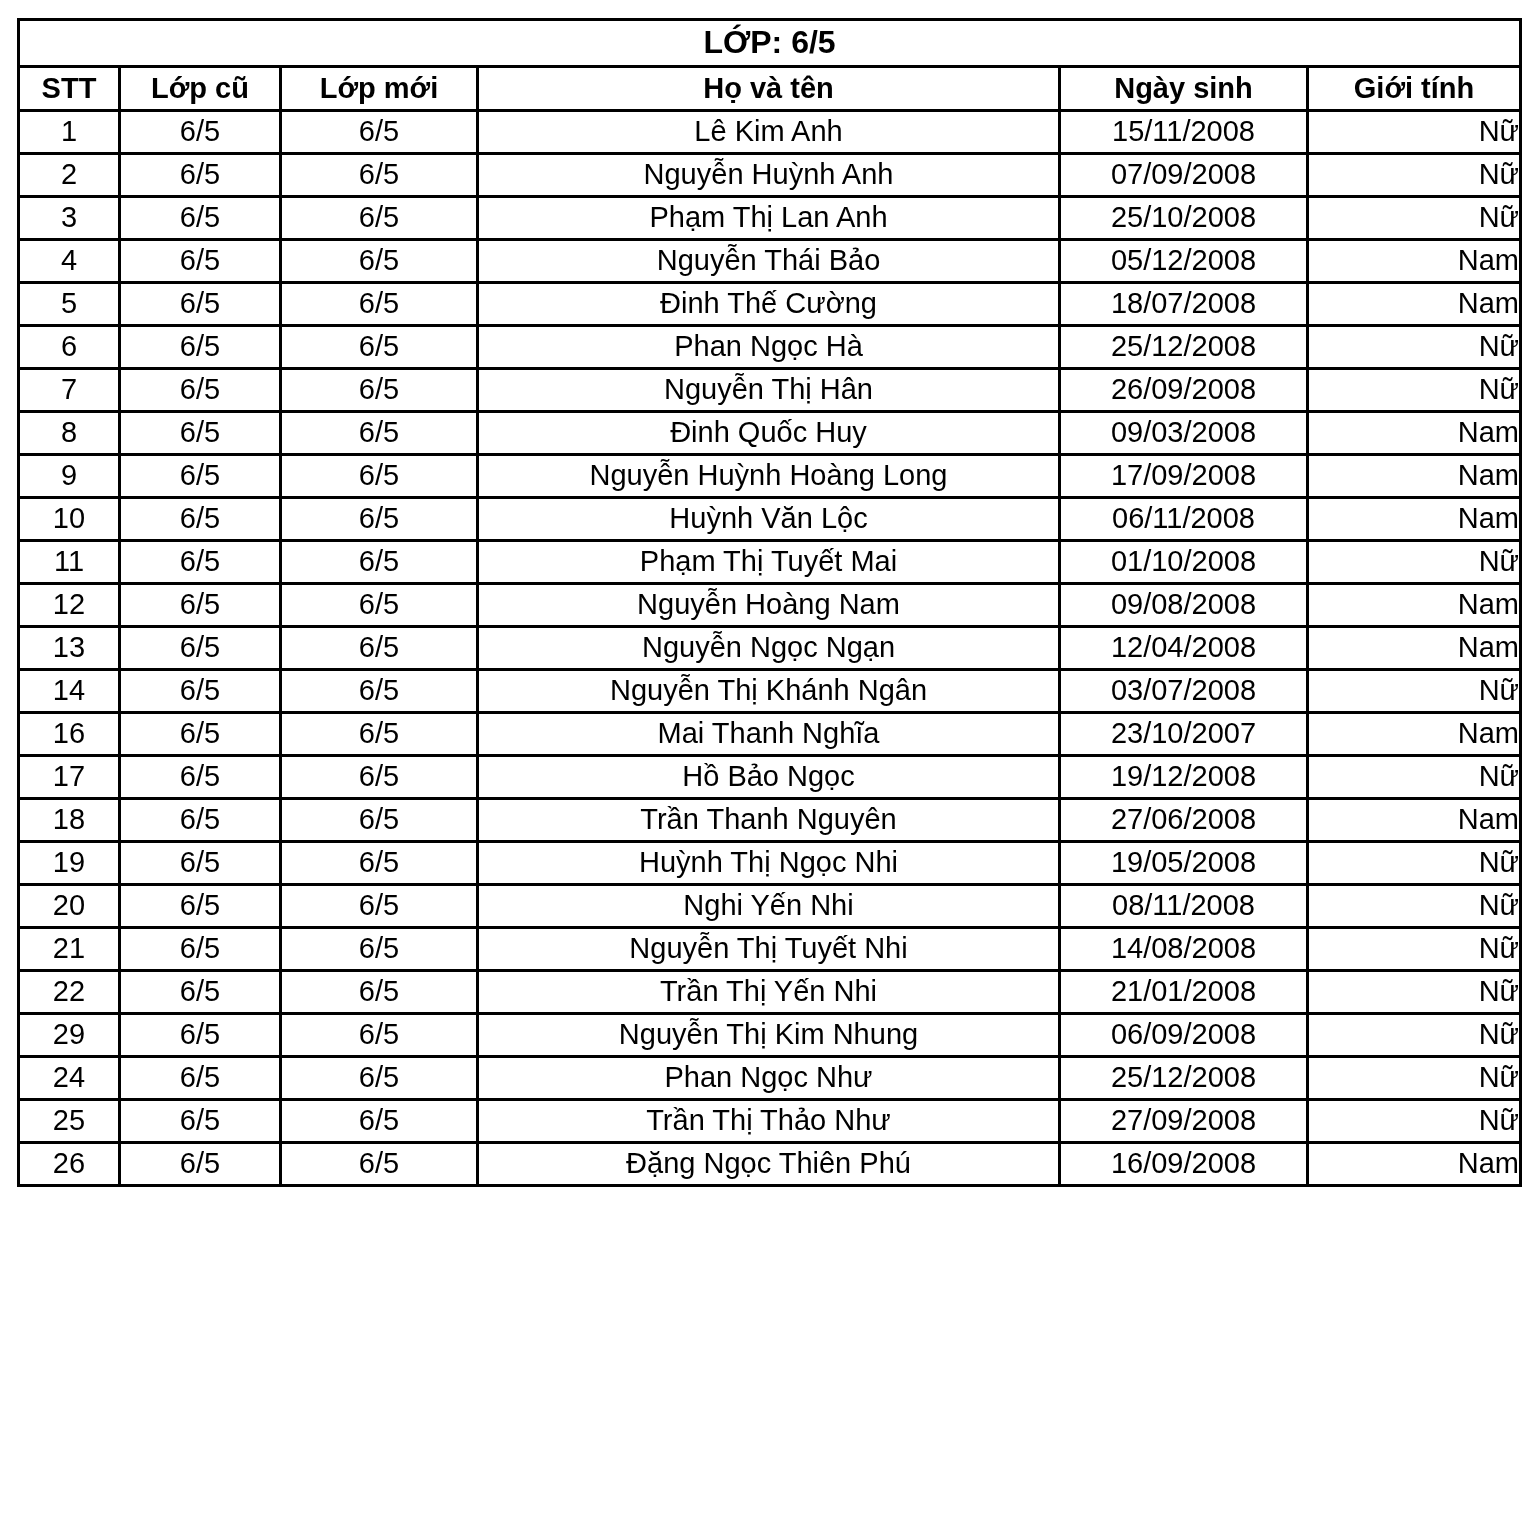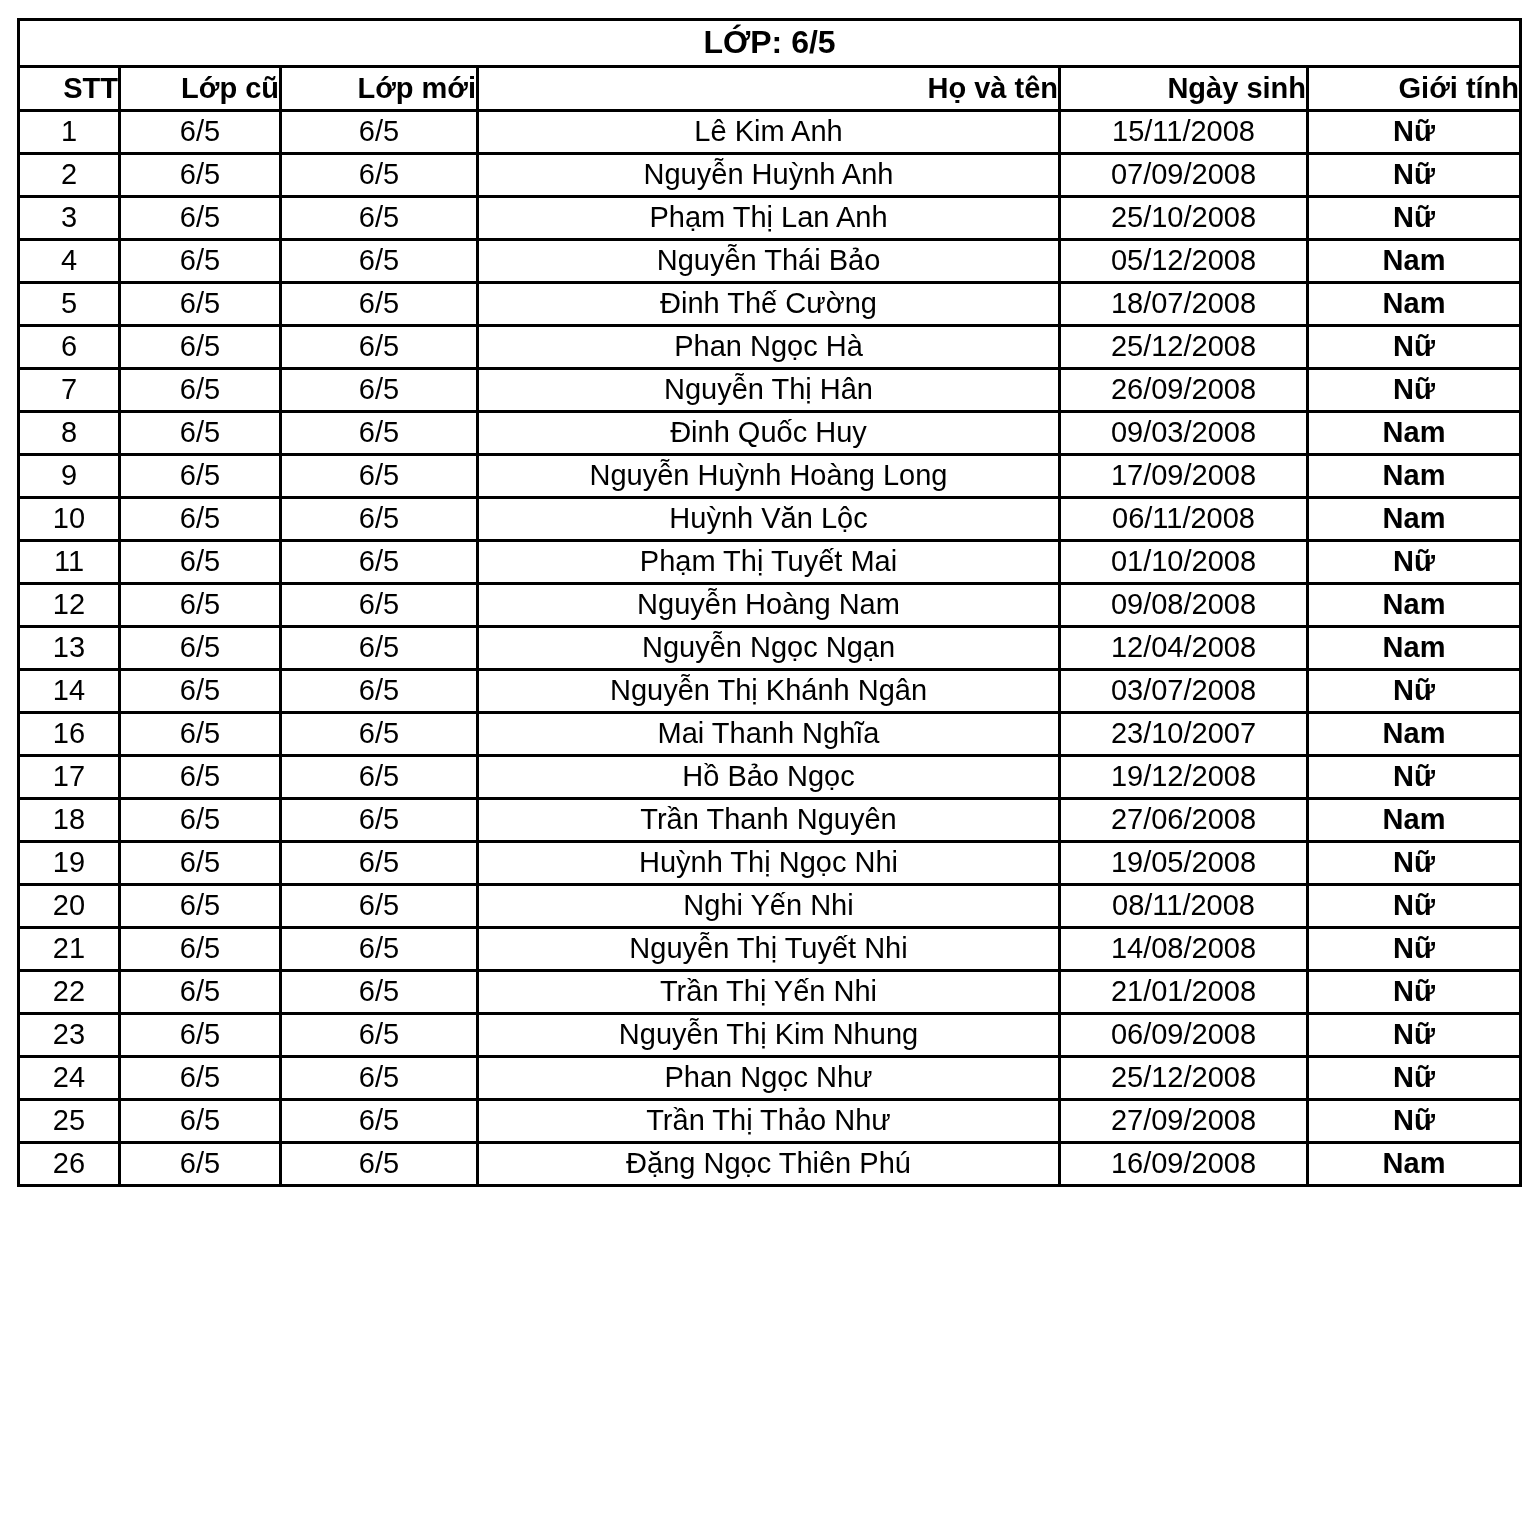--- a/index.html
+++ b/index.html
@@ -41,26 +41,26 @@
   }
   tr.title-row td {
     height: 44px;
     font-weight: bold;
     font-size: 32px;
     text-align: center;
   }
   tr.header-row th {
     height: 41px;
     font-weight: bold;
-    text-align: right;
+    text-align: center;
   }
   tbody tr td { height: 40px; }
   .c0, .c1, .c2, .c4 { text-align: center; }
   .c3 { text-align: center; padding-left: 9px; }
-  .c5 { text-align: center; padding-left: 7px; font-weight: bold; }
+  .c5 { text-align: right; padding-left: 7px; }
 </style>
 </head>
 <body>
 
 <div class="sheet">
   <table class="roster">
     <colgroup>
       <col style="width:101px">
       <col style="width:161px">
       <col style="width:197px">
@@ -244,21 +244,21 @@
         </tr>
         <tr>
           <td class="c0">22</td>
           <td class="c1">6/5</td>
           <td class="c2">6/5</td>
           <td class="c3">Trần Thị Yến Nhi</td>
           <td class="c4">21/01/2008</td>
           <td class="c5">Nữ</td>
         </tr>
         <tr>
-          <td class="c0">23</td>
+          <td class="c0">29</td>
           <td class="c1">6/5</td>
           <td class="c2">6/5</td>
           <td class="c3">Nguyễn Thị Kim Nhung</td>
           <td class="c4">06/09/2008</td>
           <td class="c5">Nữ</td>
         </tr>
         <tr>
           <td class="c0">24</td>
           <td class="c1">6/5</td>
           <td class="c2">6/5</td>

